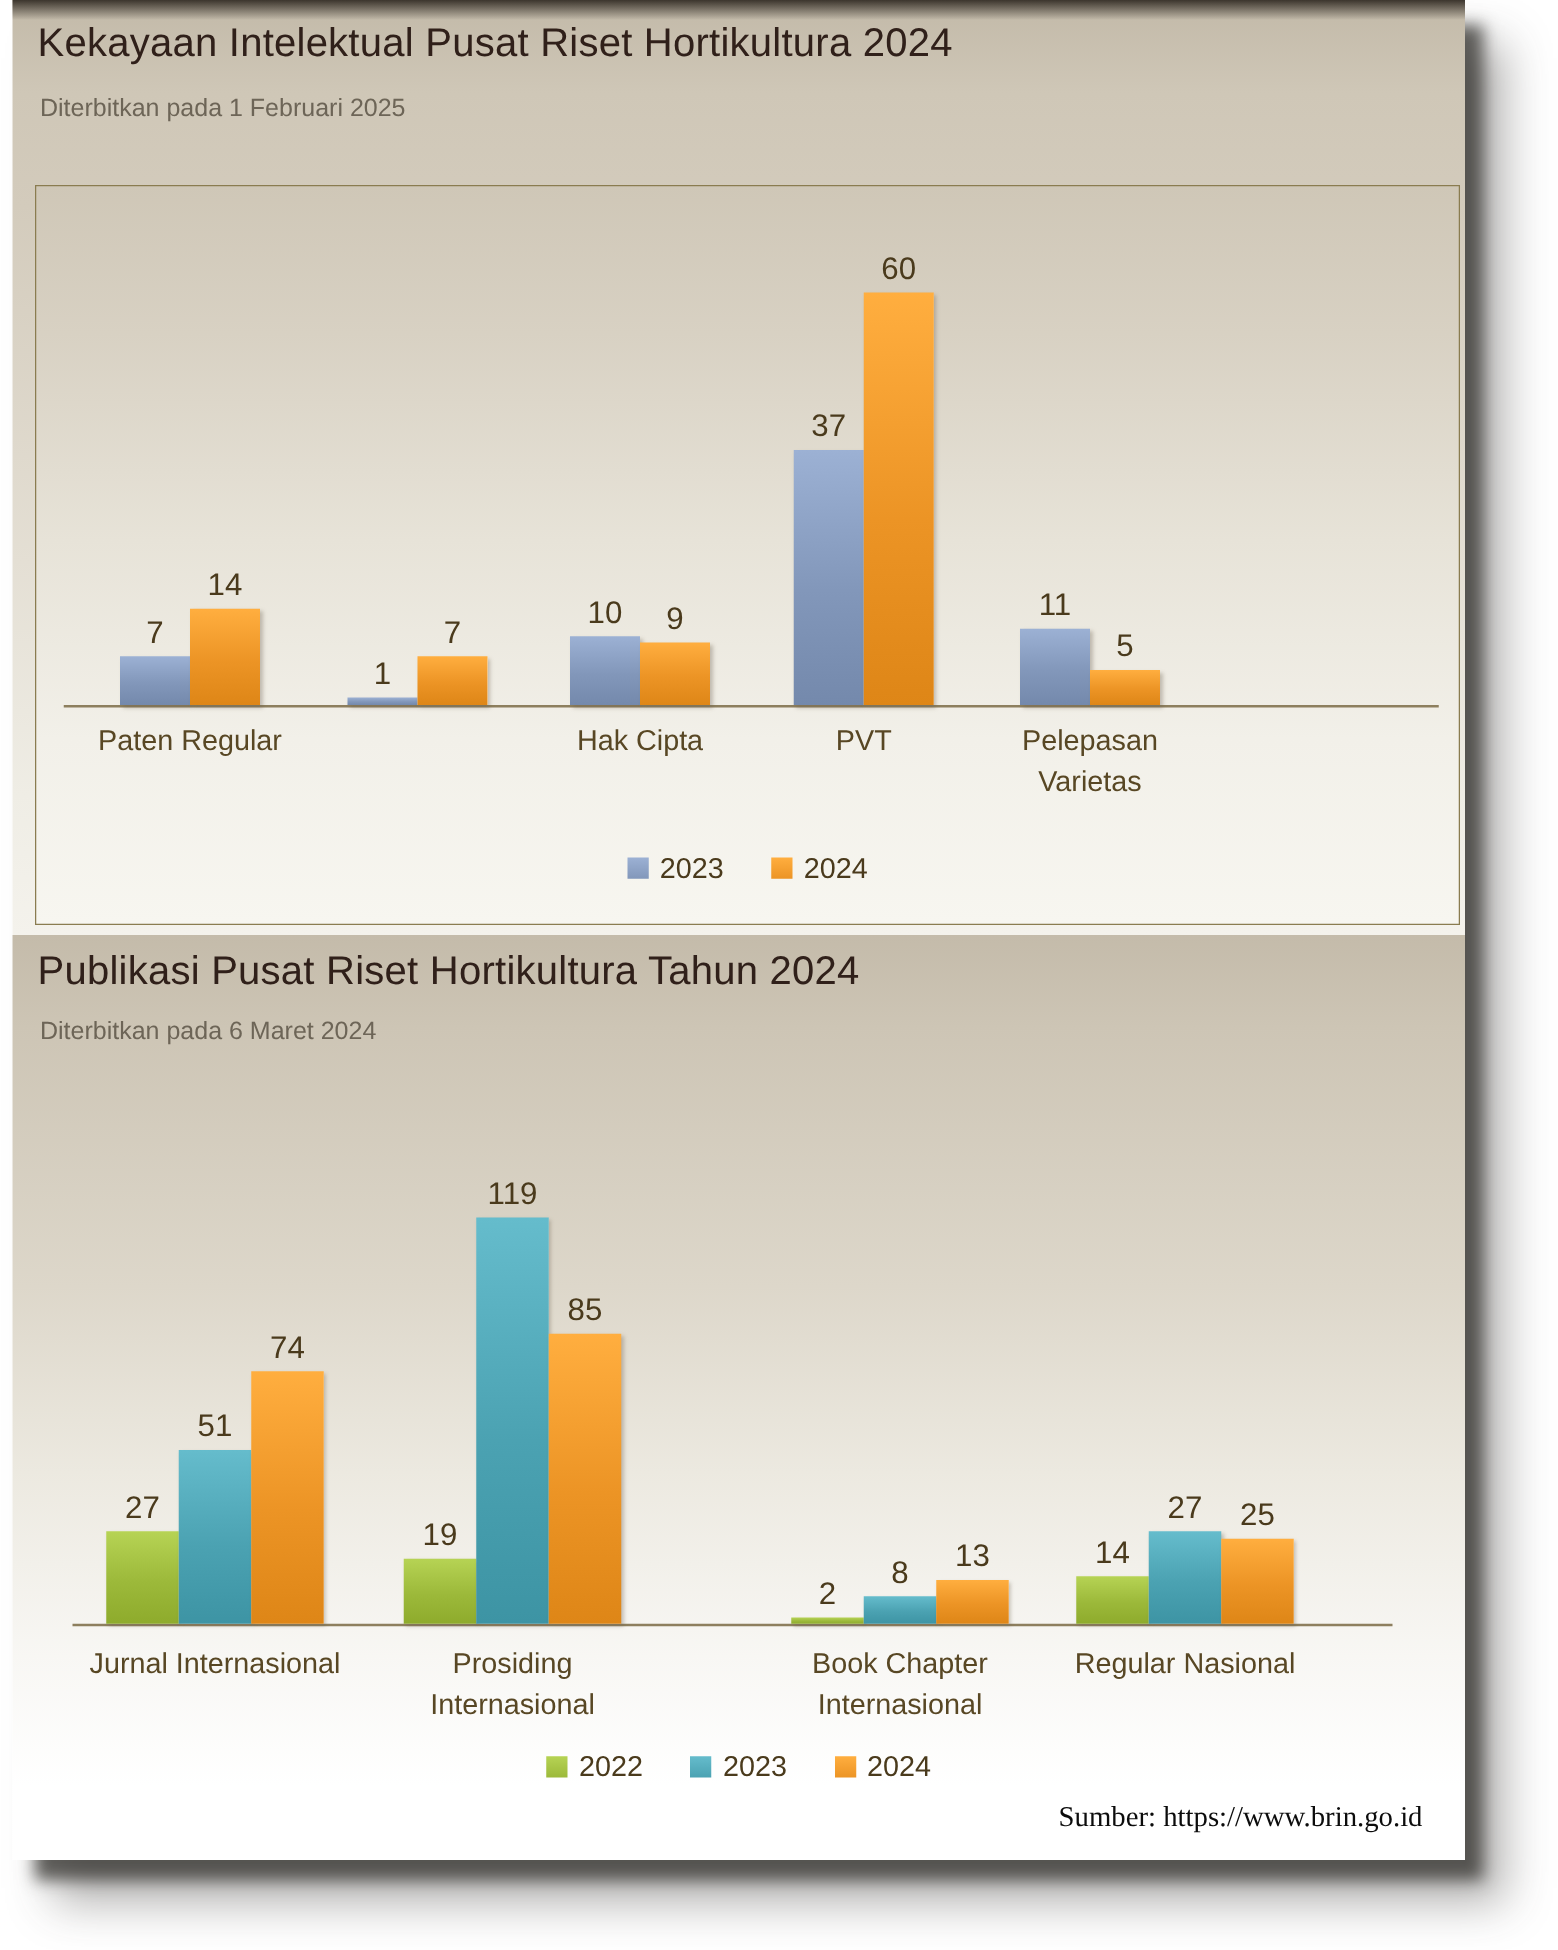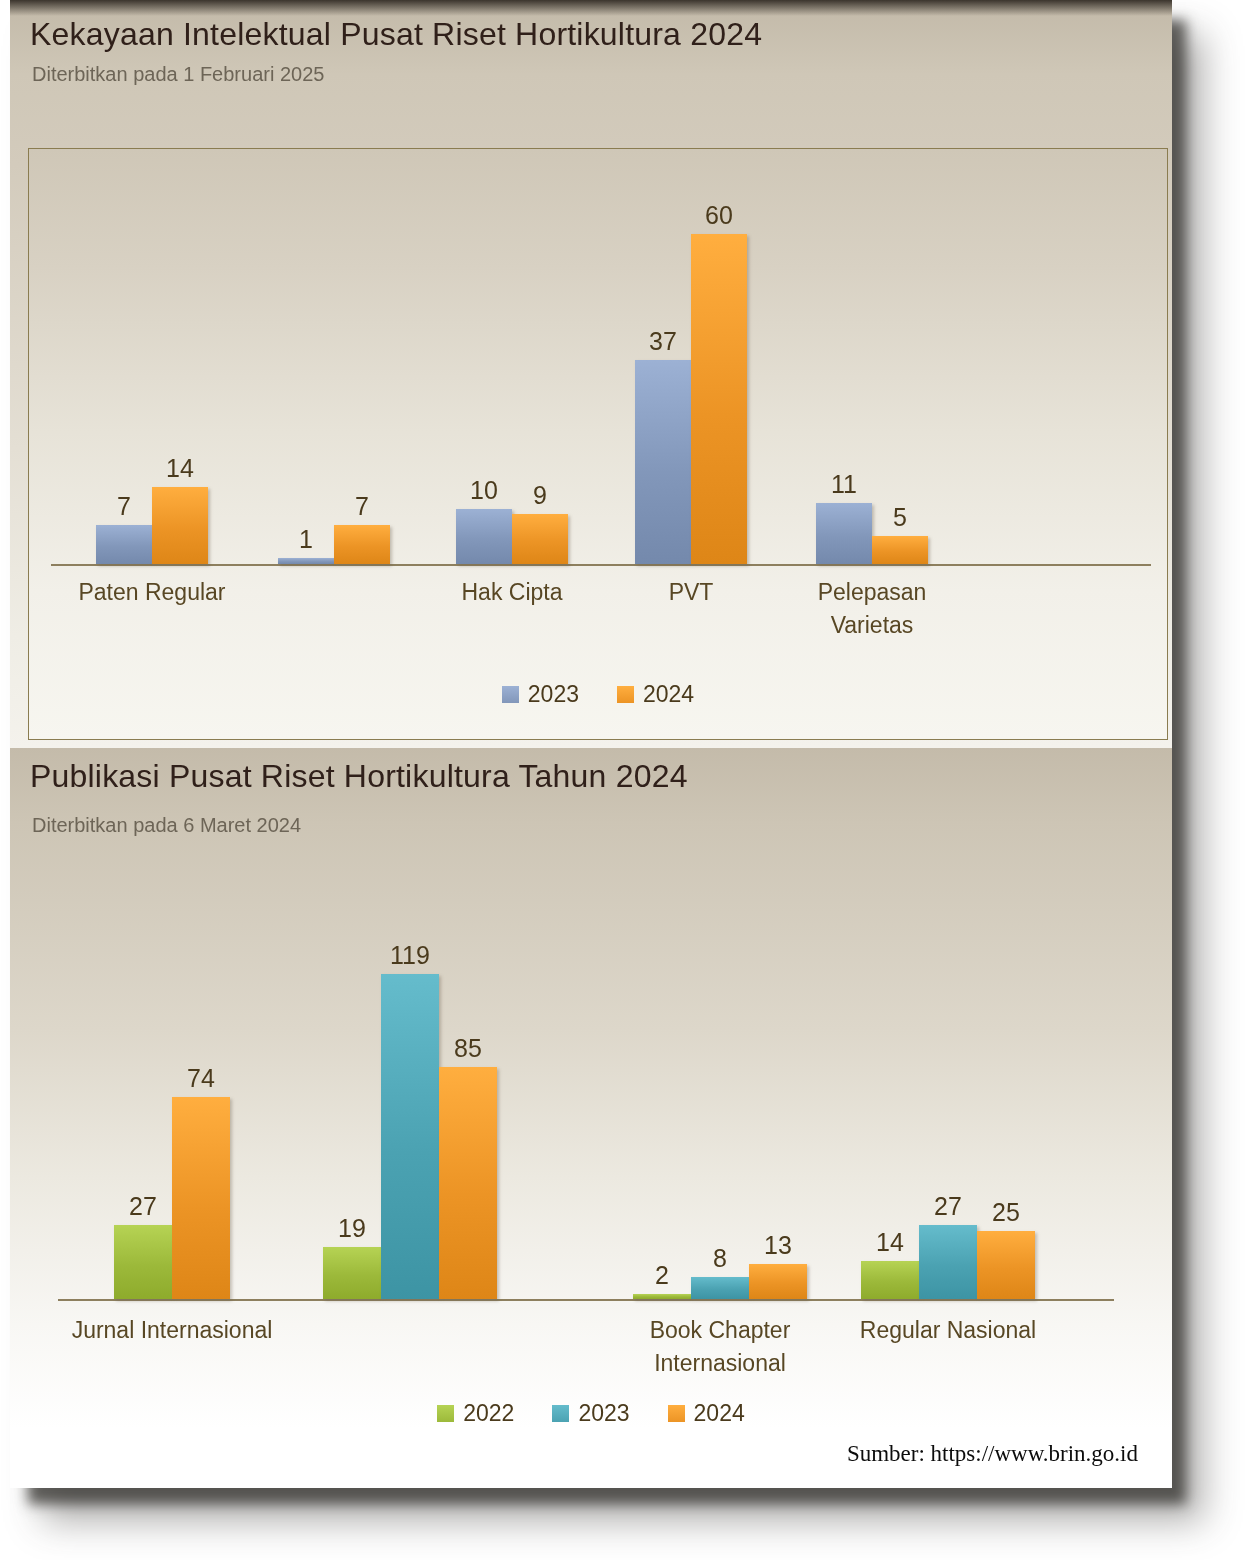--- a/index.html
+++ b/index.html
@@ -29,21 +29,21 @@
   .top-shade {
     position:absolute; left:0; top:0; width:100%; height:16px;
     background:linear-gradient(180deg,rgba(30,24,18,0.82),rgba(30,24,18,0));
     pointer-events:none;
   }
 
   .chart-title { position:absolute; left:20px; font-size:32px; font-weight:400;
                  color:#30201a; letter-spacing:0.2px; }
   .chart-subtitle { position:absolute; left:22px; font-size:20px; color:#6d6557; }
 
-  #title1 { top:16px; } #sub1 { top:63px; }
+  #title1 { top:16px; } #sub1 { top:76px; }
   #title2 { top:758px; } #sub2 { top:814px; }
 
   
   .chart-box {
     position:absolute; left:18px; top:148px; width:1140px; height:592px;
     border:1px solid #8a7c50;
     background:linear-gradient(180deg,#cfc7b7 0%,#d8d1c3 20%,#e7e3d8 48%,
                #f2f0e9 75%,#f7f6f0 100%);
   }
 
@@ -158,39 +158,44 @@
     <div class="chart-subtitle" id="sub2">Diterbitkan pada 6 Maret 2024</div>
 
     <div class="plot" id="plot2">
       <div class="axis-line" id="axis2"></div>
     <div class="bar-group" style="left: 162px; bottom: 93px;">
           <div class="bar-col">
             <div class="bar-value">27</div>
             <div class="bar" style="width: 58px; height: 74px; background: linear-gradient(rgb(182, 211, 84) 0%, rgb(156, 185, 58) 55%, rgb(142, 171, 44) 100%);"></div>
           </div>
           <div class="bar-col">
+            <div class="bar-value">51</div>
+            <div class="bar" style="width: 58px; height: 139px; background: linear-gradient(rgb(101, 188, 204) 0%, rgb(75, 162, 178) 55%, rgb(61, 148, 164) 100%);"></div>
+          </div>
+          <div class="bar-col">
             <div class="bar-value">74</div>
             <div class="bar" style="width: 58px; height: 202px; background: linear-gradient(rgb(255, 174, 63) 0%, rgb(236, 148, 37) 55%, rgb(222, 134, 23) 100%);"></div>
           </div>
         </div>
         <div class="cat-label" style="left: 162px; top: 462px; width: 232px;">Jurnal Internasional</div>
         <div class="bar-group" style="left: 400px; bottom: 93px;">
           <div class="bar-col">
             <div class="bar-value">19</div>
             <div class="bar" style="width: 58px; height: 52px; background: linear-gradient(rgb(182, 211, 84) 0%, rgb(156, 185, 58) 55%, rgb(142, 171, 44) 100%);"></div>
           </div>
           <div class="bar-col">
             <div class="bar-value">119</div>
             <div class="bar" style="width: 58px; height: 325px; background: linear-gradient(rgb(101, 188, 204) 0%, rgb(75, 162, 178) 55%, rgb(61, 148, 164) 100%);"></div>
           </div>
           <div class="bar-col">
             <div class="bar-value">85</div>
             <div class="bar" style="width: 58px; height: 232px; background: linear-gradient(rgb(255, 174, 63) 0%, rgb(236, 148, 37) 55%, rgb(222, 134, 23) 100%);"></div>
           </div>
         </div>
+        <div class="cat-label" style="left: 400px; top: 462px; width: 232px;">Prosiding Internasional</div>
         <div class="bar-group" style="left: 710px; bottom: 93px;">
           <div class="bar-col">
             <div class="bar-value">2</div>
             <div class="bar" style="width: 58px; height: 5px; background: linear-gradient(rgb(182, 211, 84) 0%, rgb(156, 185, 58) 55%, rgb(142, 171, 44) 100%);"></div>
           </div>
           <div class="bar-col">
             <div class="bar-value">8</div>
             <div class="bar" style="width: 58px; height: 22px; background: linear-gradient(rgb(101, 188, 204) 0%, rgb(75, 162, 178) 55%, rgb(61, 148, 164) 100%);"></div>
           </div>
           <div class="bar-col">

